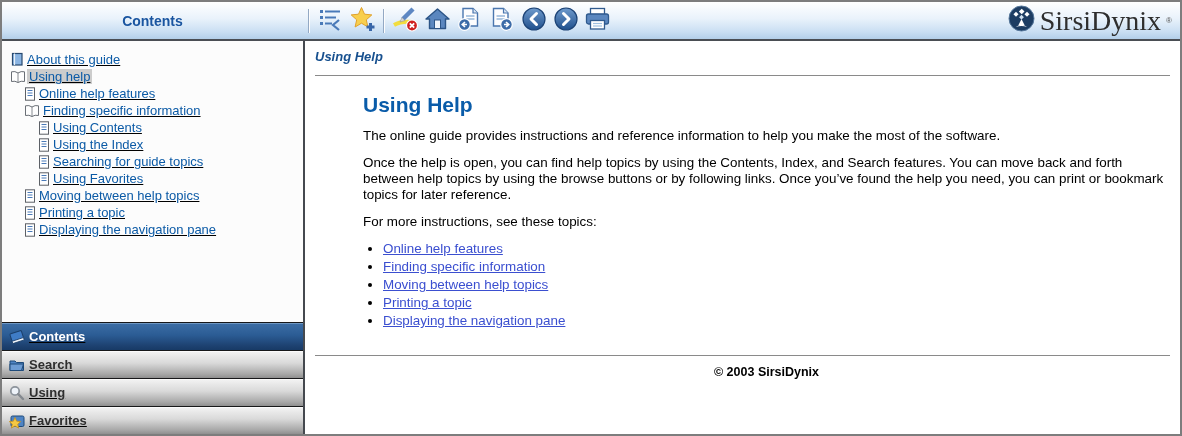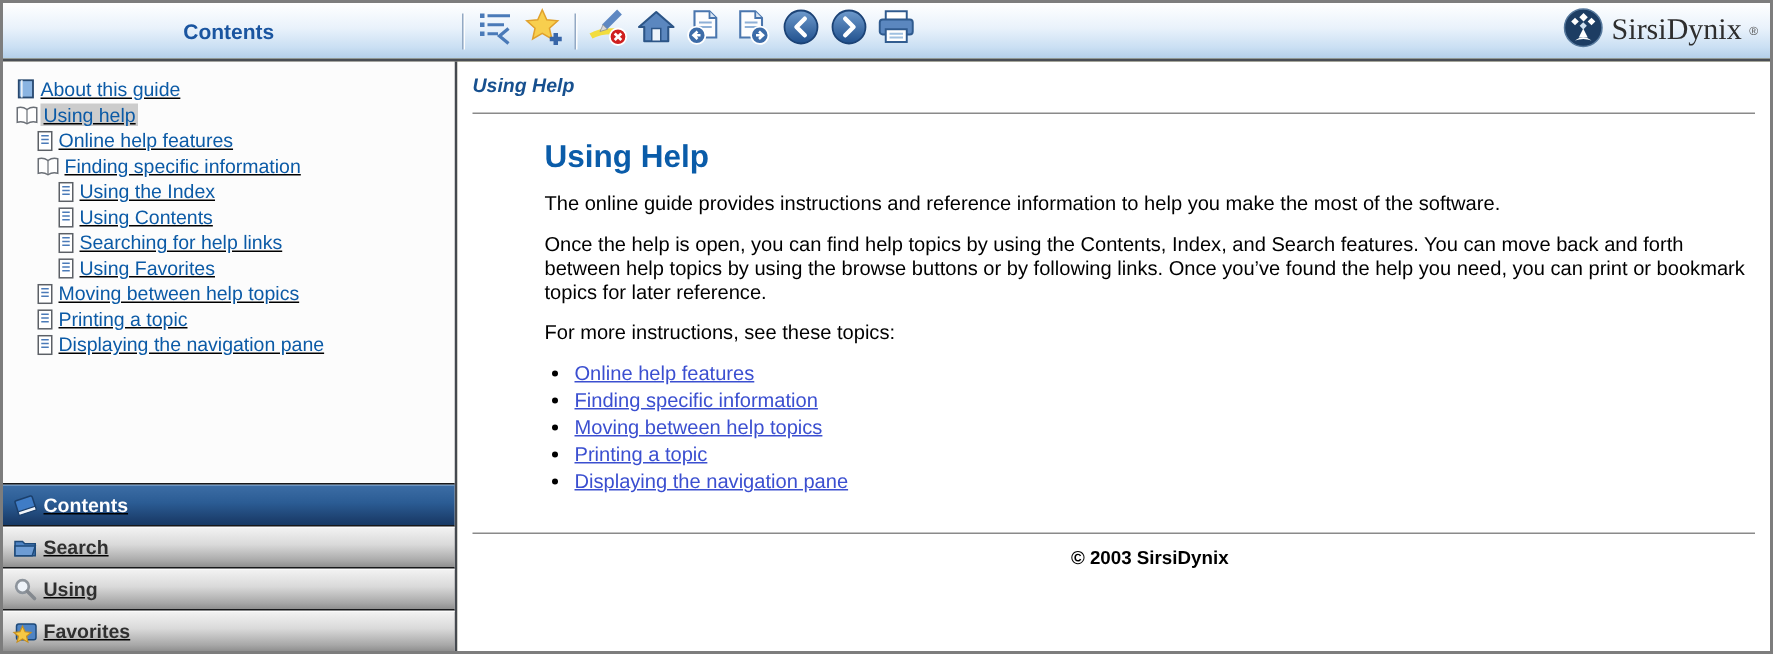--- a/index.html
+++ b/index.html
@@ -9,21 +9,21 @@
 
   
   .topstrip{flex:0 0 39px;height:39px;display:flex;align-items:center;position:relative;
     background:linear-gradient(180deg,#ffffff 0%,#e9f2fb 45%,#cadff3 80%,#b3cfe9 100%);
     border-bottom:2px solid #4a4e54;}
   .sidebar-header{width:301px;flex:0 0 301px;text-align:center;font-weight:bold;font-size:14px;color:#1a55a0;}
   .toolbar{display:flex;align-items:center;gap:5px;padding-left:3px;}
   .tb-sep{width:0;height:24px;border-left:1px solid #93a9c4;border-right:1px solid #fdfdfd;margin:0 2px;}
   .tb-btn{width:27px;height:27px;display:flex;align-items:center;justify-content:center;cursor:pointer;}
   .logo{position:absolute;right:8px;top:0;height:37px;display:flex;align-items:center;gap:5px;}
-  .logo-text{font-family:"Liberation Serif", serif;font-size:20px;color:#2e2e2e;}
+  .logo-text{font-family:"Liberation Serif", serif;font-size:28px;color:#2e2e2e;}
   .logo sup{font-size:8px;color:#555;}
 
   
   .main{flex:1;display:flex;min-height:0;}
   .sidebar{width:303px;flex:0 0 303px;display:flex;flex-direction:column;border-right:2px solid #45494f;background:#fcfcfc;text-decoration:underline;}
   .tree{flex:1;overflow:hidden;padding:10px 4px 4px 4px;background:#fcfcfc;}
   .tree-item{display:flex;align-items:center;height:17px;cursor:pointer;white-space:nowrap;}
   .tree-item .ico{display:flex;margin-right:1px;flex:0 0 auto;}
   .tree-item .label{color:#0b5aa6;font-size:13px;padding:0 2px;}
   .tree-item.selected .label{background:#cccccc;}
@@ -230,47 +230,47 @@
             <span class="ico">
               <svg width="12" height="14" viewBox="0 0 12 14">
                 <rect x="1.5" y="0.8" width="9" height="12.4" fill="#fff" stroke="#5c6066" stroke-width="1"></rect>
                 <g stroke="#4a7ab8" stroke-width="1">
                   <line x1="3.5" y1="3.5" x2="8.5" y2="3.5"></line>
                   <line x1="3.5" y1="6" x2="8.5" y2="6"></line>
                   <line x1="3.5" y1="8.5" x2="8.5" y2="8.5"></line>
                 </g>
               </svg>
             </span>
+            <span class="label">Using Contents</span>
+          </div>
+          <div class="tree-item" style="padding-left: 32px;">
+            <span class="ico">
+              <svg width="12" height="14" viewBox="0 0 12 14">
+                <rect x="1.5" y="0.8" width="9" height="12.4" fill="#fff" stroke="#5c6066" stroke-width="1"></rect>
+                <g stroke="#4a7ab8" stroke-width="1">
+                  <line x1="3.5" y1="3.5" x2="8.5" y2="3.5"></line>
+                  <line x1="3.5" y1="6" x2="8.5" y2="6"></line>
+                  <line x1="3.5" y1="8.5" x2="8.5" y2="8.5"></line>
+                </g>
+              </svg>
+            </span>
             <span class="label">Using the Index</span>
           </div>
           <div class="tree-item" style="padding-left: 32px;">
             <span class="ico">
               <svg width="12" height="14" viewBox="0 0 12 14">
                 <rect x="1.5" y="0.8" width="9" height="12.4" fill="#fff" stroke="#5c6066" stroke-width="1"></rect>
                 <g stroke="#4a7ab8" stroke-width="1">
                   <line x1="3.5" y1="3.5" x2="8.5" y2="3.5"></line>
                   <line x1="3.5" y1="6" x2="8.5" y2="6"></line>
                   <line x1="3.5" y1="8.5" x2="8.5" y2="8.5"></line>
                 </g>
               </svg>
             </span>
-            <span class="label">Using Contents</span>
-          </div>
-          <div class="tree-item" style="padding-left: 32px;">
-            <span class="ico">
-              <svg width="12" height="14" viewBox="0 0 12 14">
-                <rect x="1.5" y="0.8" width="9" height="12.4" fill="#fff" stroke="#5c6066" stroke-width="1"></rect>
-                <g stroke="#4a7ab8" stroke-width="1">
-                  <line x1="3.5" y1="3.5" x2="8.5" y2="3.5"></line>
-                  <line x1="3.5" y1="6" x2="8.5" y2="6"></line>
-                  <line x1="3.5" y1="8.5" x2="8.5" y2="8.5"></line>
-                </g>
-              </svg>
-            </span>
-            <span class="label">Searching for help links</span>
+            <span class="label">Searching for guide topics</span>
           </div>
           <div class="tree-item" style="padding-left: 32px;">
             <span class="ico">
               <svg width="12" height="14" viewBox="0 0 12 14">
                 <rect x="1.5" y="0.8" width="9" height="12.4" fill="#fff" stroke="#5c6066" stroke-width="1"></rect>
                 <g stroke="#4a7ab8" stroke-width="1">
                   <line x1="3.5" y1="3.5" x2="8.5" y2="3.5"></line>
                   <line x1="3.5" y1="6" x2="8.5" y2="6"></line>
                   <line x1="3.5" y1="8.5" x2="8.5" y2="8.5"></line>
                 </g>

